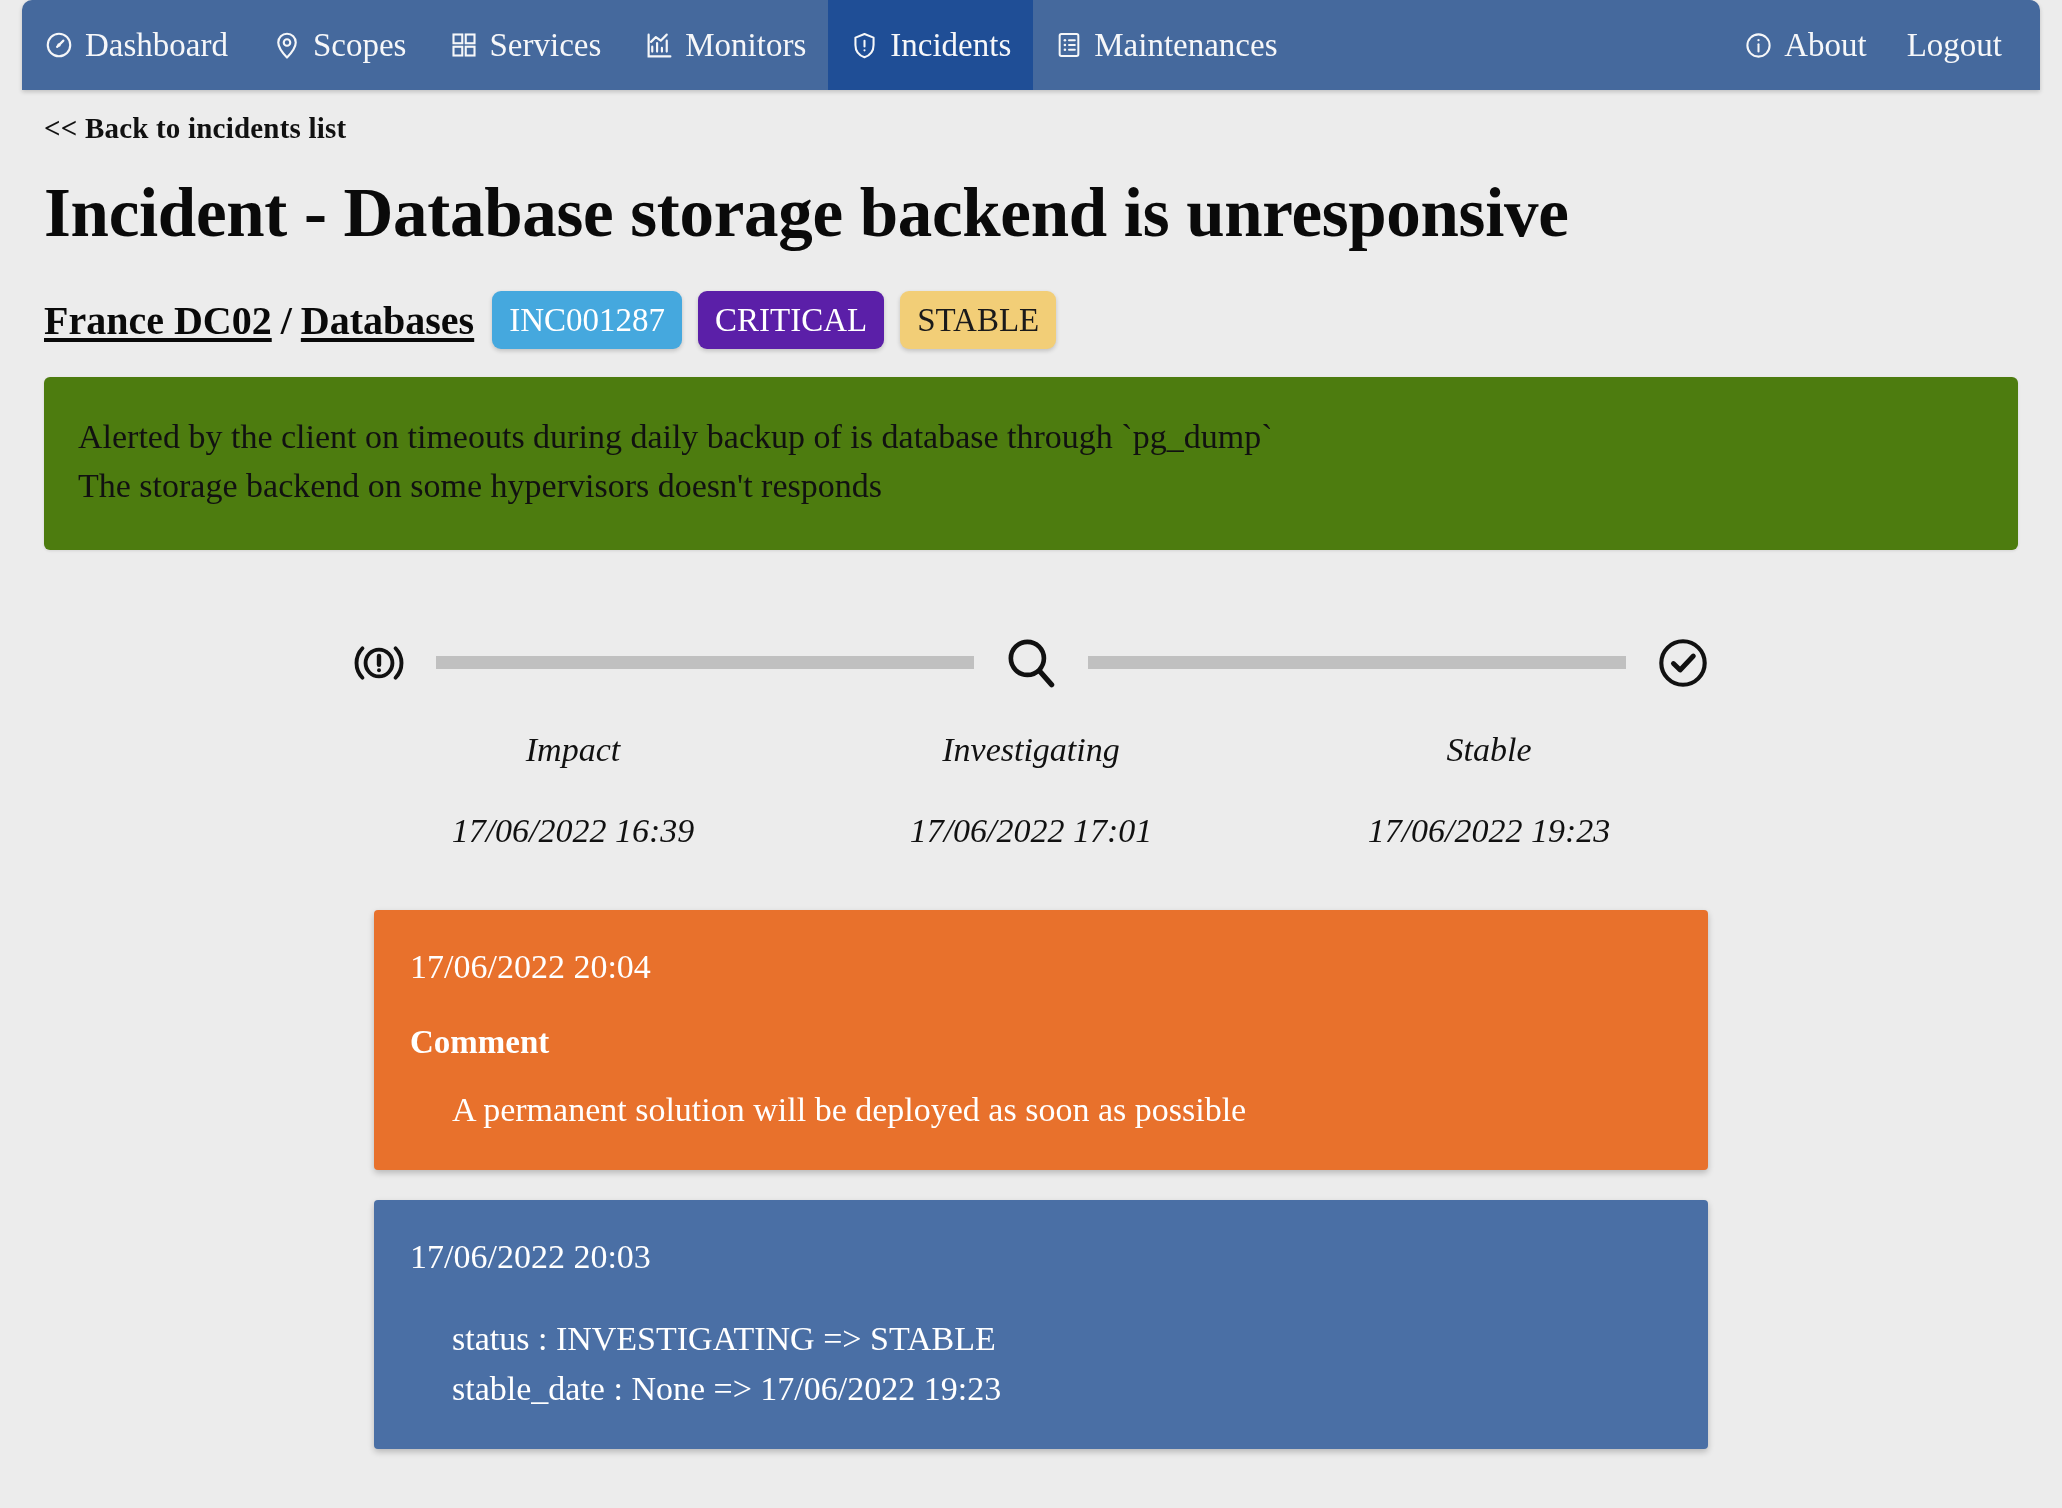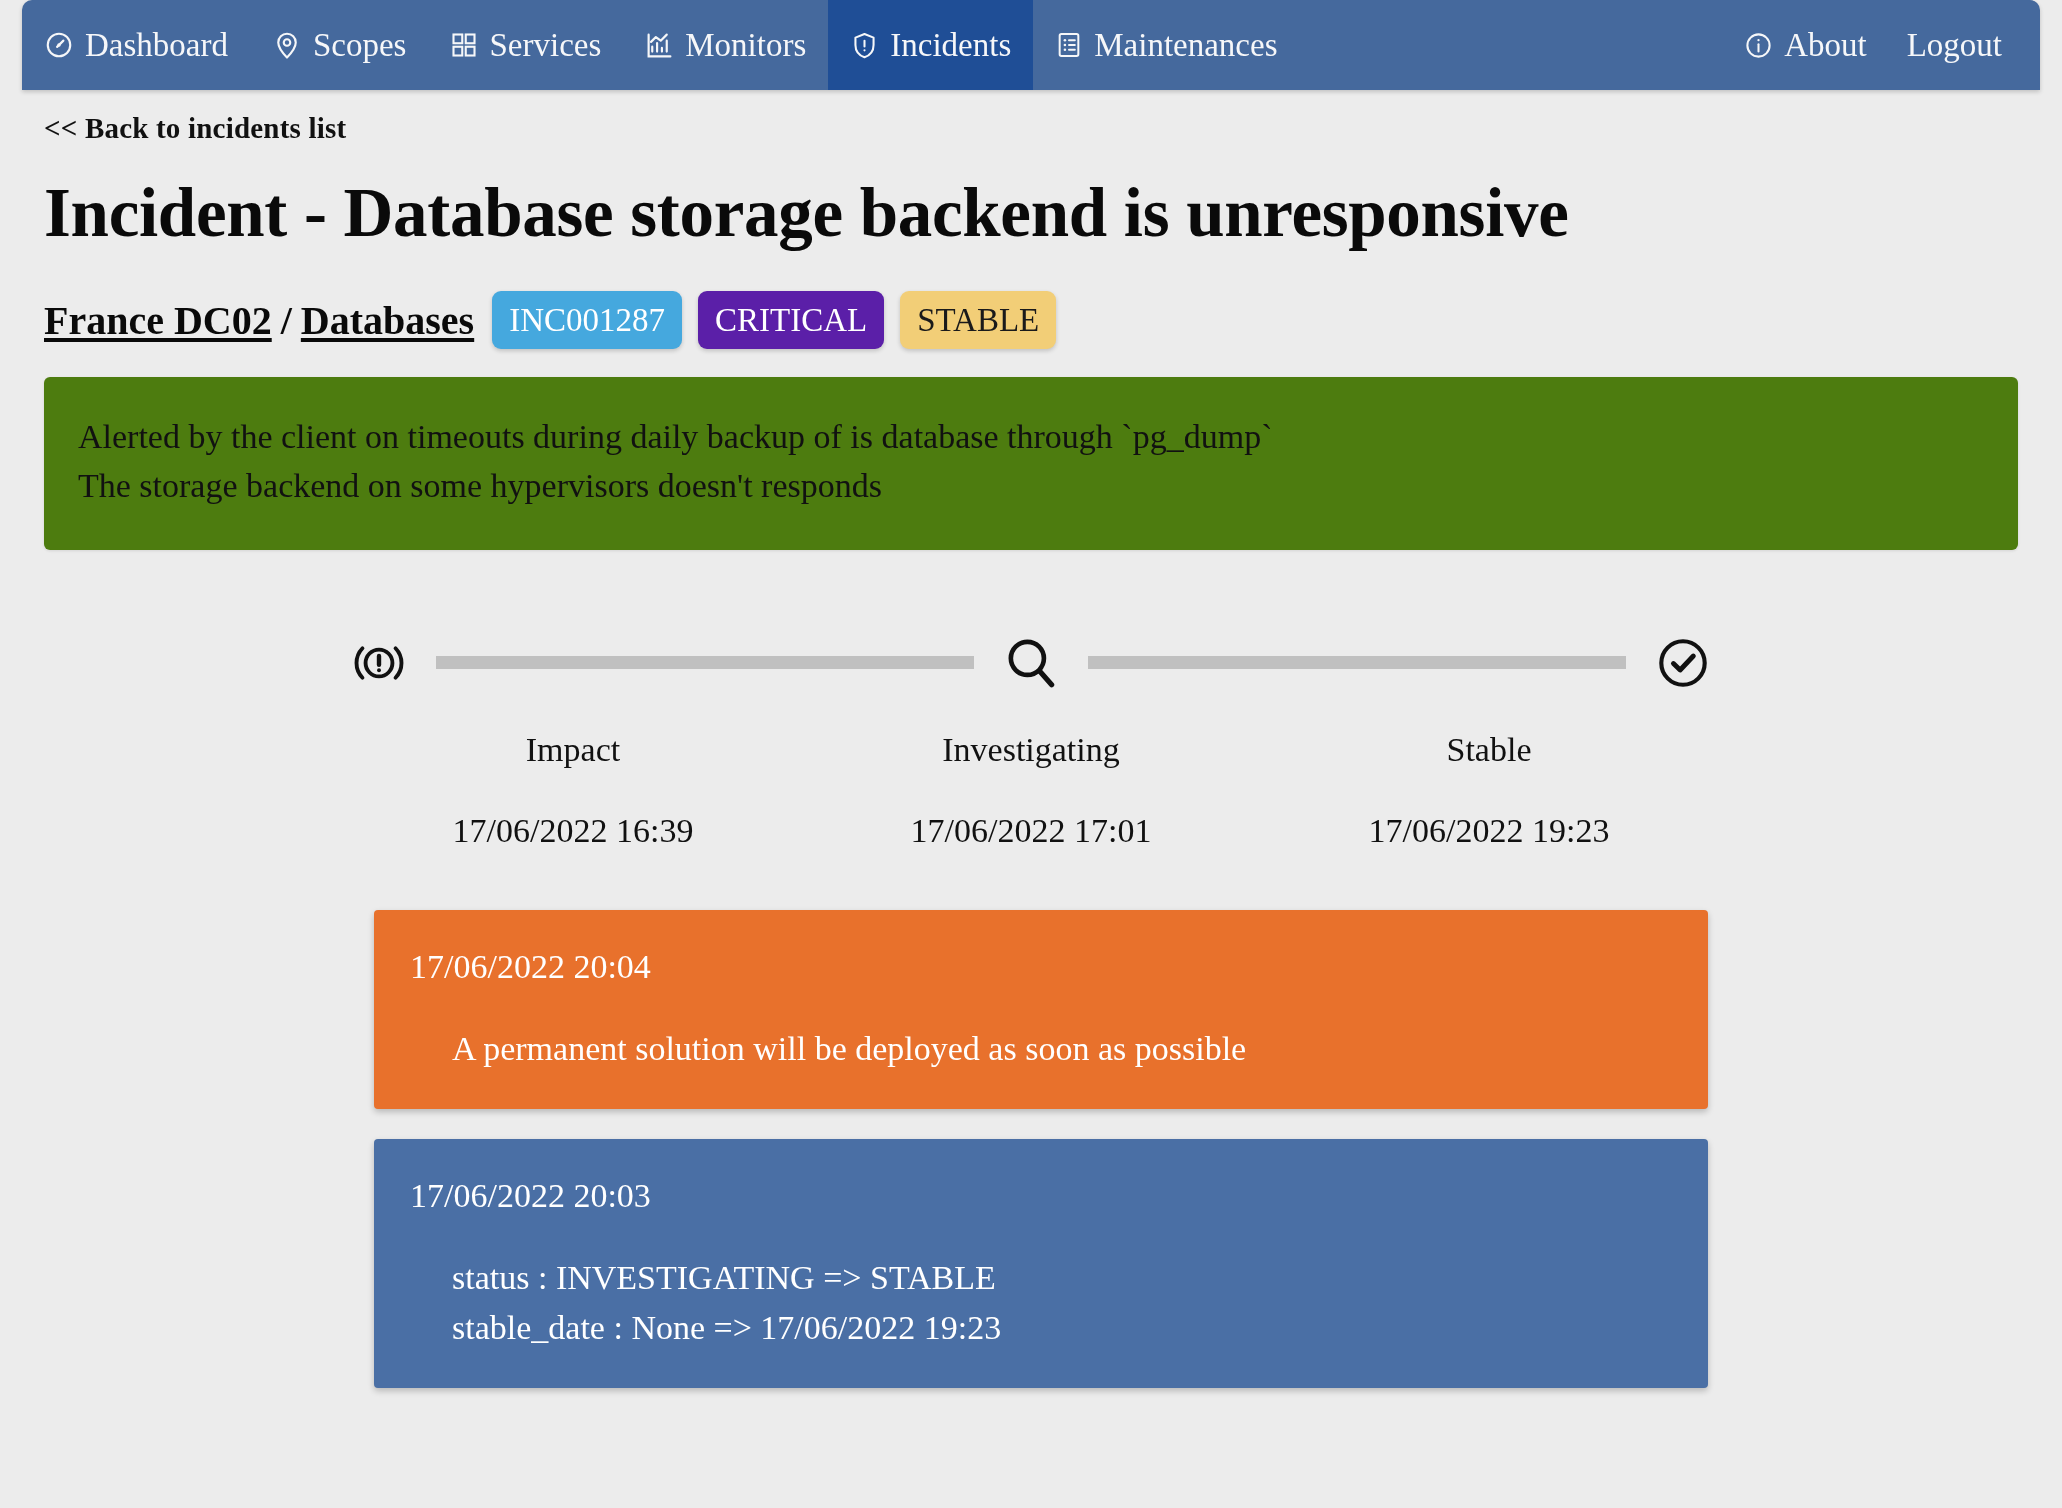--- a/index.html
+++ b/index.html
@@ -153,20 +153,21 @@
     display: flex;
     justify-content: space-between;
   }
   .tl-labels { margin-top: 33px; }
   .tl-dates { margin-top: 43px; }
   .tl-cell {
     flex: 1 1 0;
     text-align: center;
     font-size: 34px;
     color: #111;
+    font-style: italic;
   }
   .tl-cell:first-child { text-align: center; }
 
   
   .events {
     margin-top: 60px;
     padding-left: 330px;
     padding-right: 310px;
   }
   .event-card {
@@ -342,20 +343,21 @@
         <div class="tl-cell">17/06/2022 17:01</div>
         <div class="tl-cell">17/06/2022 19:23</div>
       </div>
     </div>
 
     
     <div class="events">
 
       <div class="event-card orange">
         <div class="event-date">17/06/2022 20:04</div>
+        <div class="event-type">Comment</div>
         <div class="event-body-line">A permanent solution will be deployed as soon as possible</div>
       </div>
 
       <div class="event-card blue">
         <div class="event-date">17/06/2022 20:03</div>
         <div class="event-body-line">status : INVESTIGATING =&gt; STABLE</div>
         <div class="event-body-line">stable_date : None =&gt; 17/06/2022 19:23</div>
       </div>
 
     </div>

